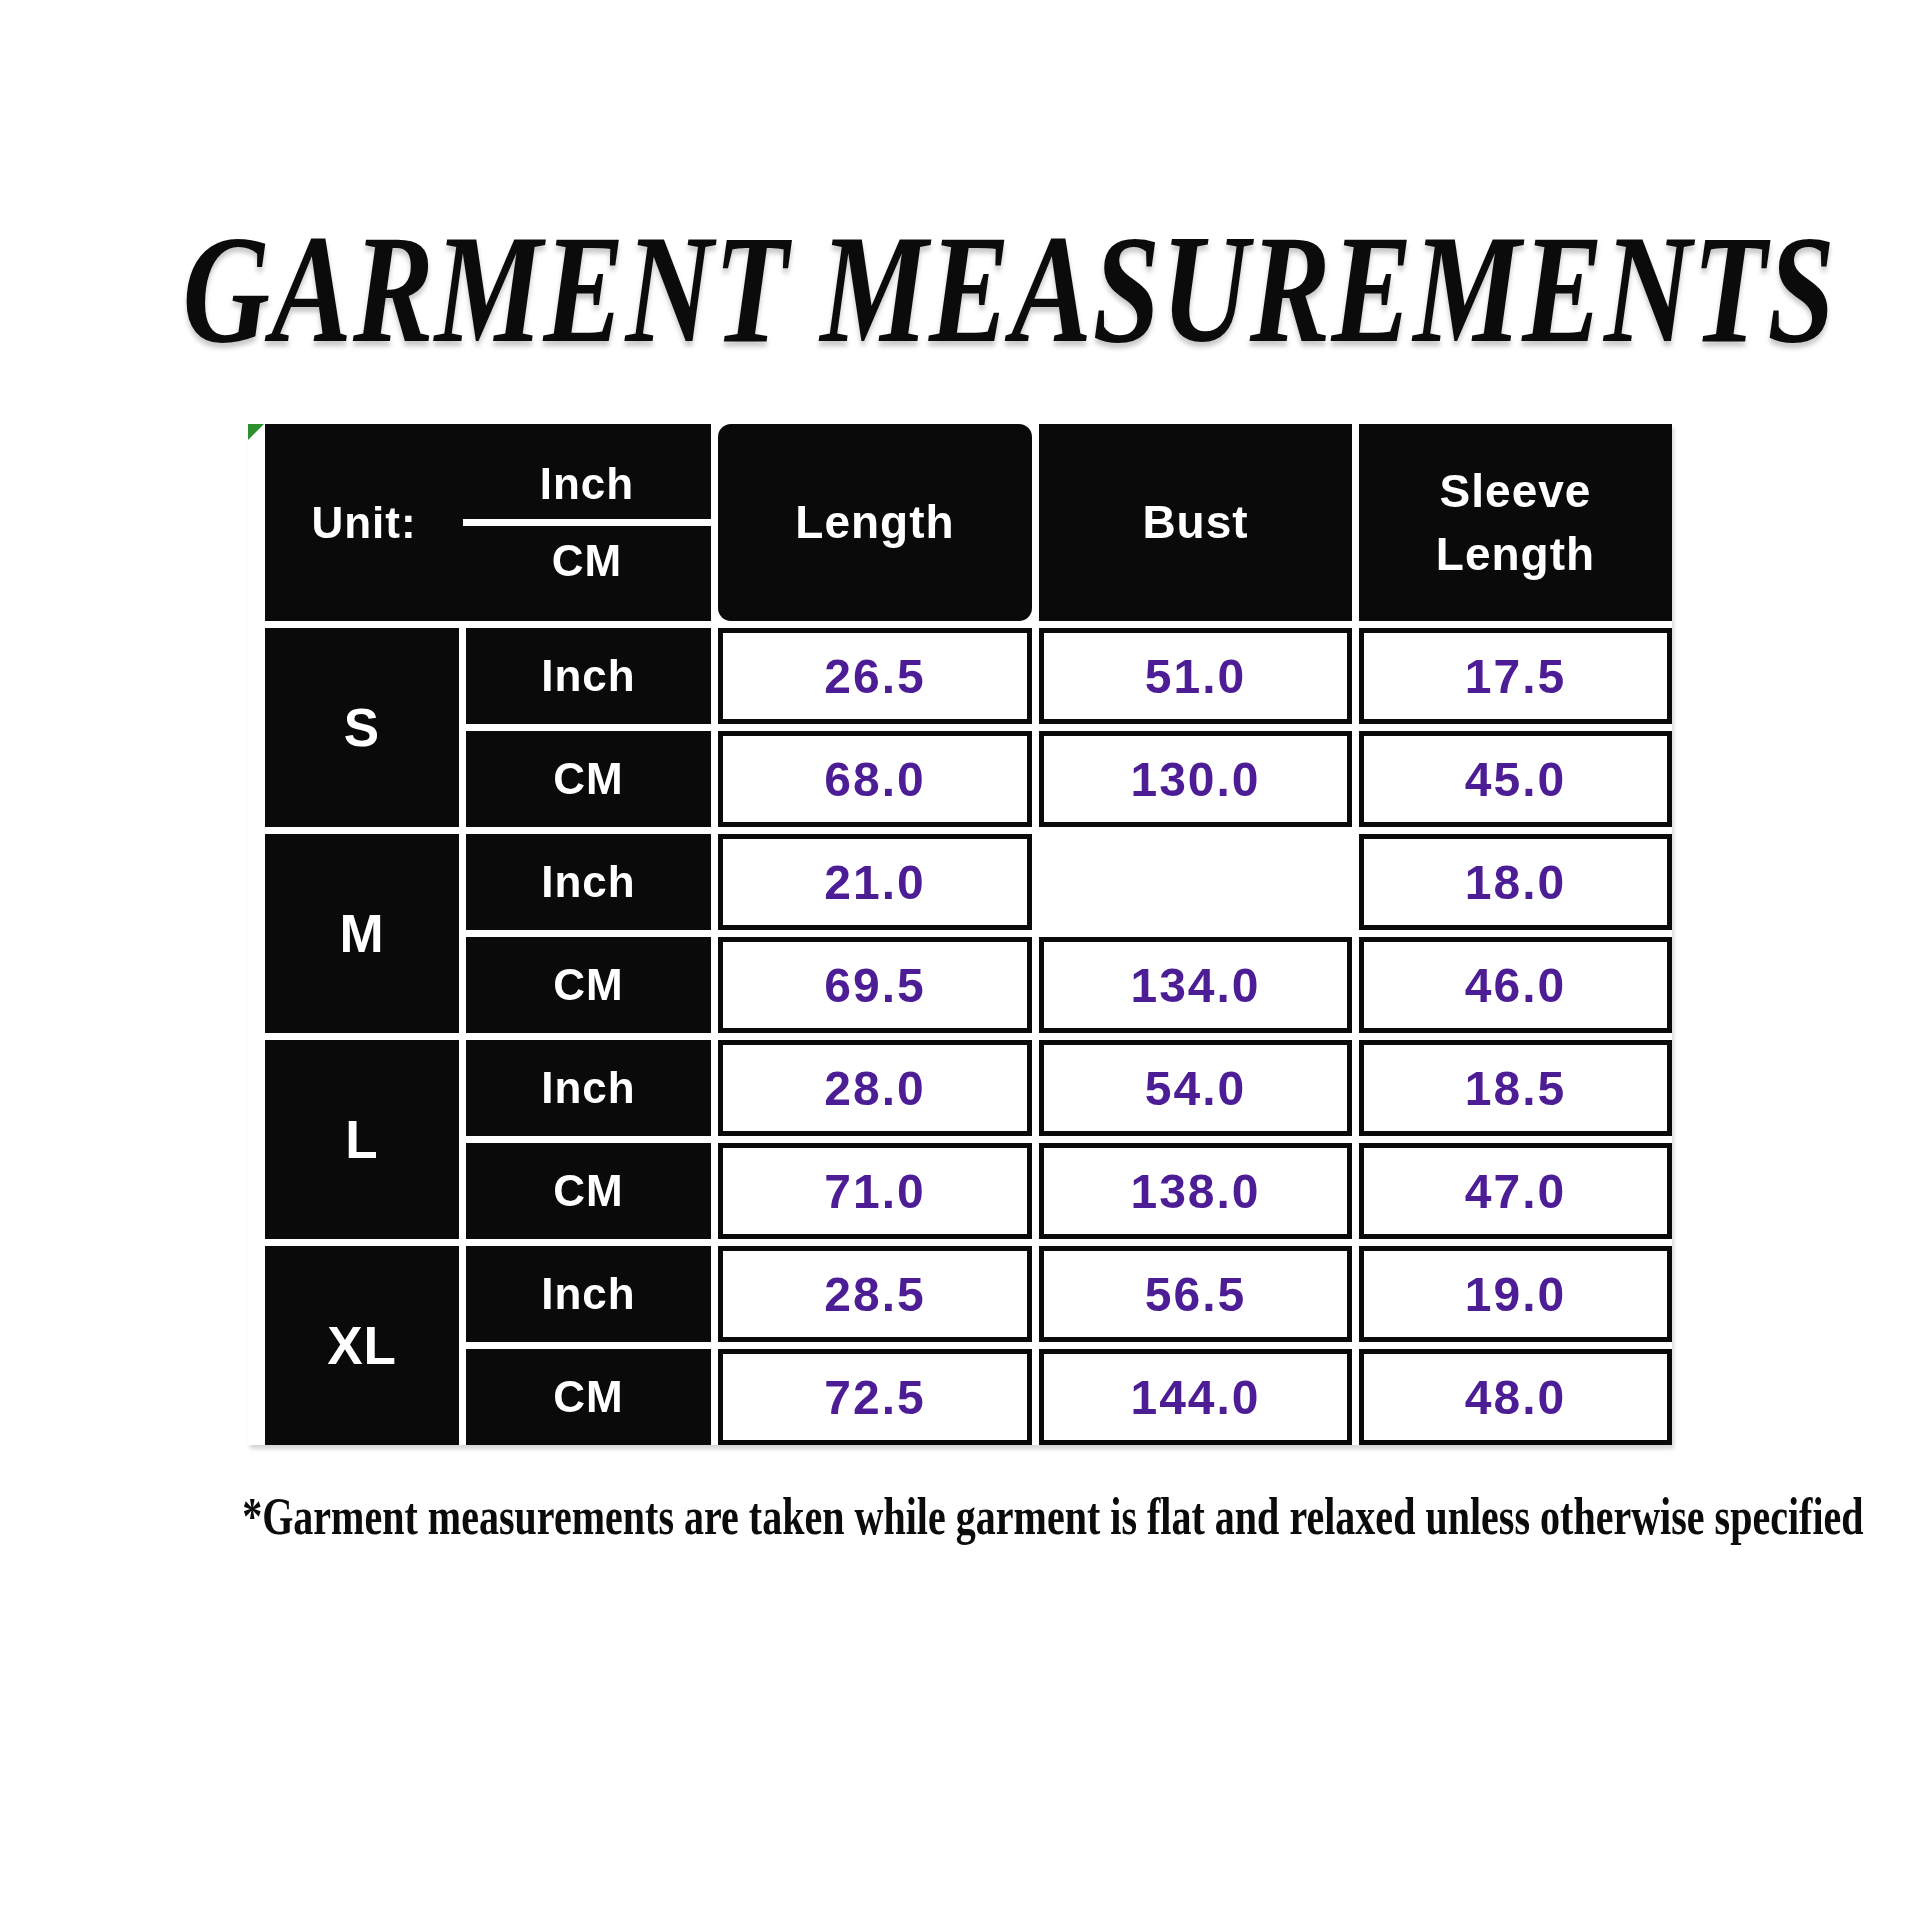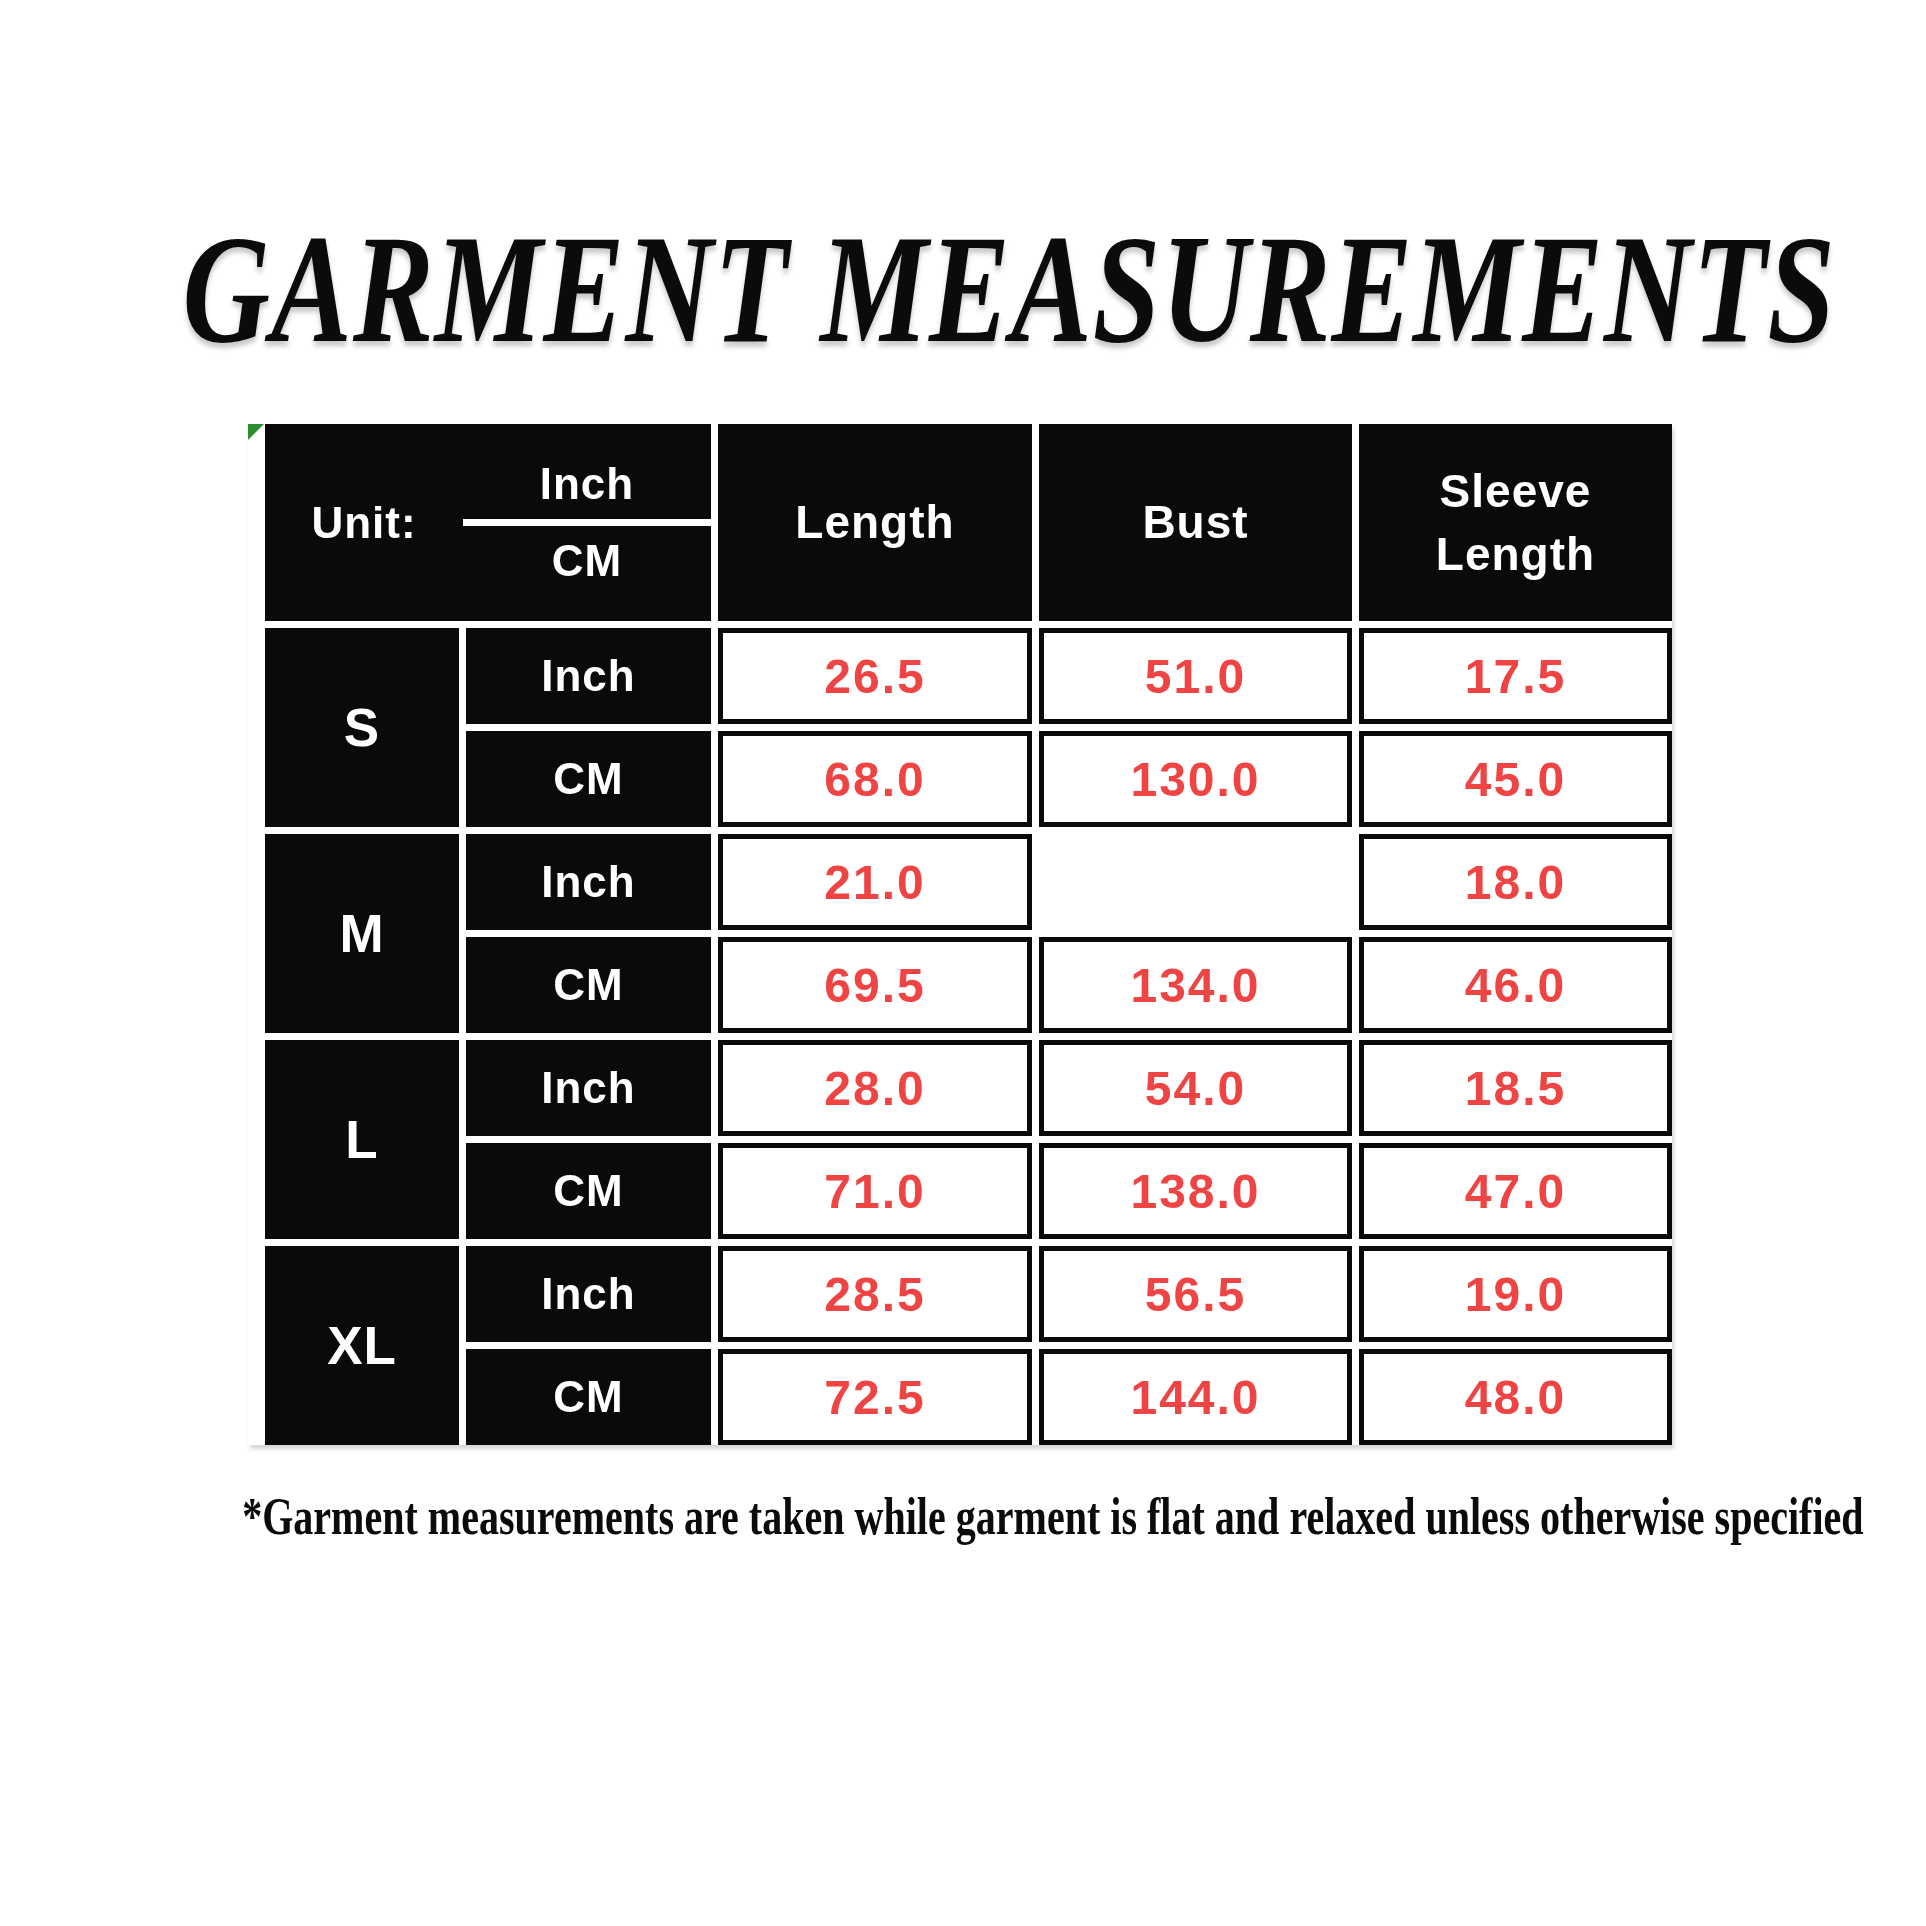--- a/index.html
+++ b/index.html
@@ -23,35 +23,35 @@
     display:grid;
     grid-template-columns:194px 245px 314px 313px 313px;
     grid-template-rows:197px repeat(8,96px);
     gap:7px;
     box-shadow:2px 4px 4px rgba(0,0,0,0.16);
     padding-left:17px;
   }
   .cell { display:flex; align-items:center; justify-content:center; }
   .black { background:#0a0a0a; color:#ffffff; }
   .value {
-    background:#ffffff; border:5px solid #0a0a0a; color:#ef4444;
+    background:#ffffff; border:5px solid #0a0a0a; color:#4c1d95;
     font-size:48px; font-weight:bold; letter-spacing:2px;
   }
   .head { font-size:46px; font-weight:bold; letter-spacing:1px; text-align:center; line-height:1.35; }
   .pad-wrap { padding:0 30px; }
   .size-label { font-size:53px; font-weight:bold; letter-spacing:1px; }
   .unit-row { font-size:44px; font-weight:bold; letter-spacing:1px; }
 
   .unit-cell { grid-area:1/1/2/3; justify-content:flex-start; }
   .unit-label { flex:0 0 198px; text-align:center; font-size:44px; font-weight:bold; letter-spacing:1px; }
   .fraction { flex:1; display:flex; flex-direction:column; font-size:44px; font-weight:bold; letter-spacing:1px; }
   .frac-top { border-bottom:7px solid #ffffff; padding-bottom:10px; text-align:center; }
   .frac-bottom { padding-top:10px; text-align:center; }
 
-  .hdr-length { grid-area:1/3/2/4; }
+  .hdr-length { grid-area:1/3/2/4;border-radius:13px; }
   .hdr-bust   { grid-area:1/4/2/5; }
   .hdr-sleeve { grid-area:1/5/2/6; }
 
   .size-s  { grid-area:2/1/4/2; }
   .size-m  { grid-area:4/1/6/2; }
   .size-l  { grid-area:6/1/8/2; }
   .size-xl { grid-area:8/1/10/2; }
 
   .green-corner {
     position:absolute; left:248px; top:424px; width:0; height:0;

